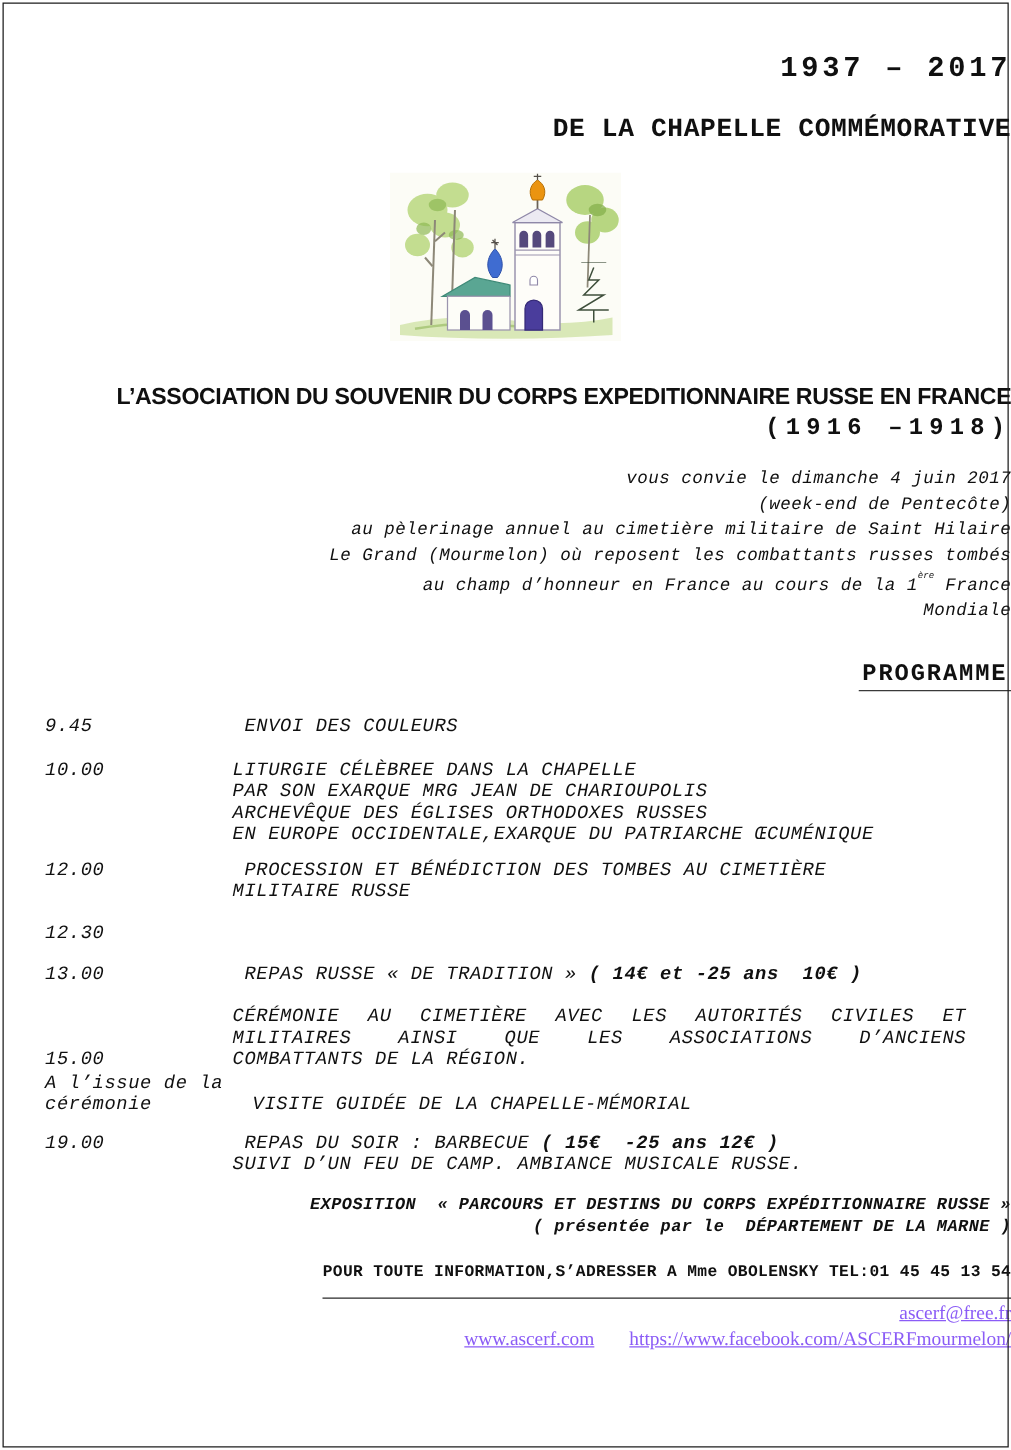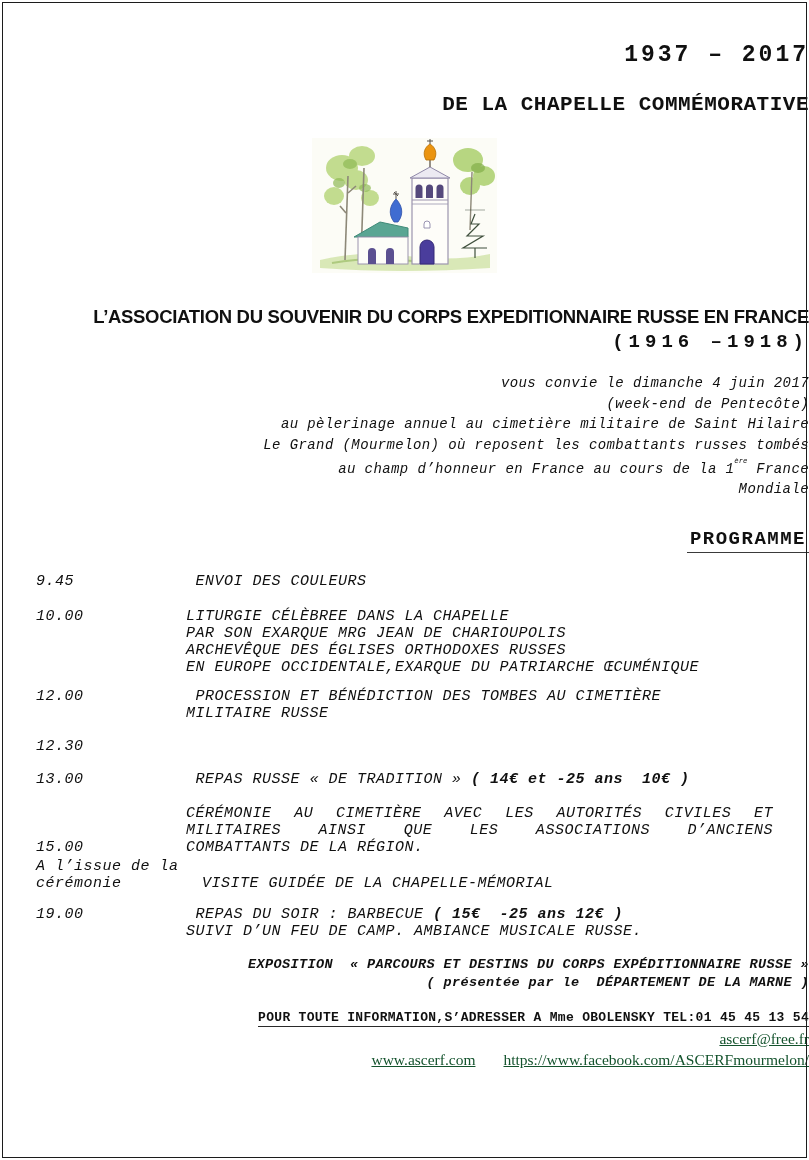--- a/index.html
+++ b/index.html
@@ -59,27 +59,27 @@
   .row-bottom { align-items:flex-end;gap:16px; }
 
   .expo {
     margin-top:16px; font-style:italic; font-weight:bold; font-size:13.5px;
     letter-spacing:0.4px; line-height:18.5px;
   }
 
   .footer-info-row { margin-top:15px; }
   .footer-info {
     display:inline-block; font-weight:bold; font-size:13px; letter-spacing:0.3px;
-    border-bottom:1.4px solid #2a2a2a; padding-bottom:1px;
+    border-bottom:1.4px solid #2a2a2a; padding-bottom:13px;
   }
   .linkline {
     font-family:"Liberation Serif","DejaVu Serif",serif;
     font-size:15.5px; margin-top:3px;
   }
-  .link { color:#14532d; text-decoration:underline; cursor:pointer; }
+  .link { color:#8b5cf6; text-decoration:underline; cursor:pointer; }
   .linkgap { display:inline-block; width:28px; }
 </style>
 </head>
 <body>
 
 <div class="frame"></div>
 
 <div class="years center ws">1937 – 2017</div>
 
 <div class="heading center">

